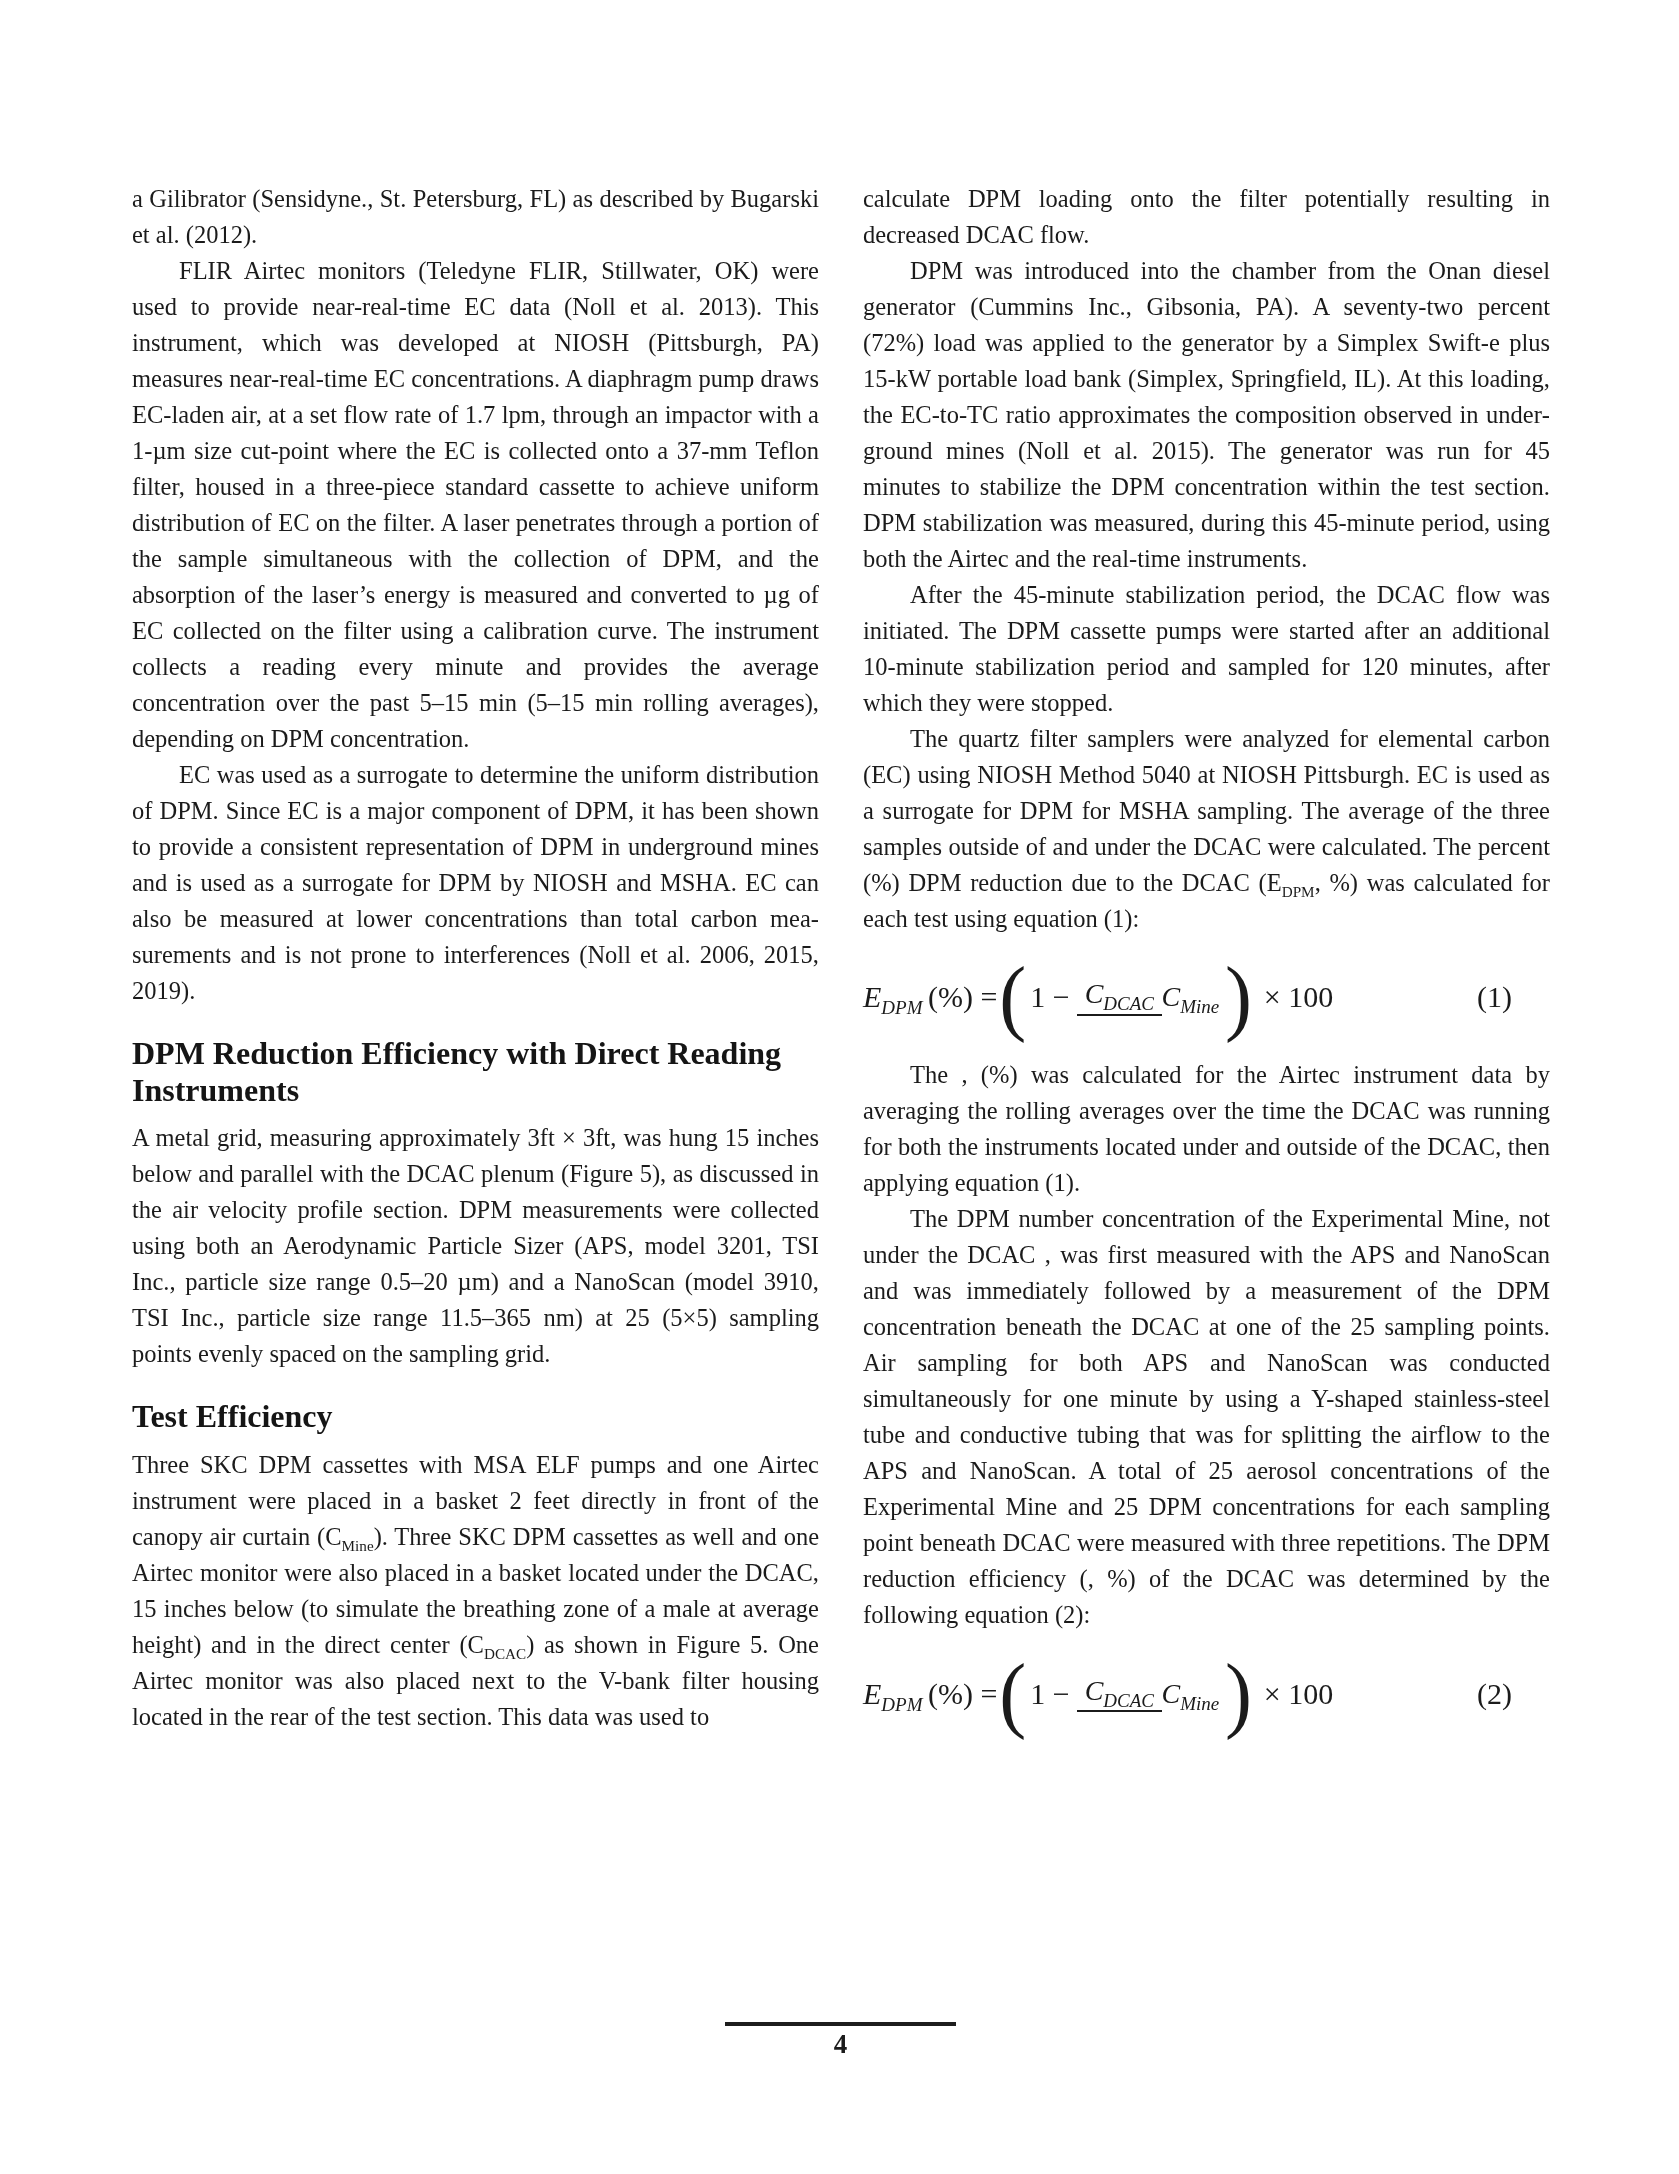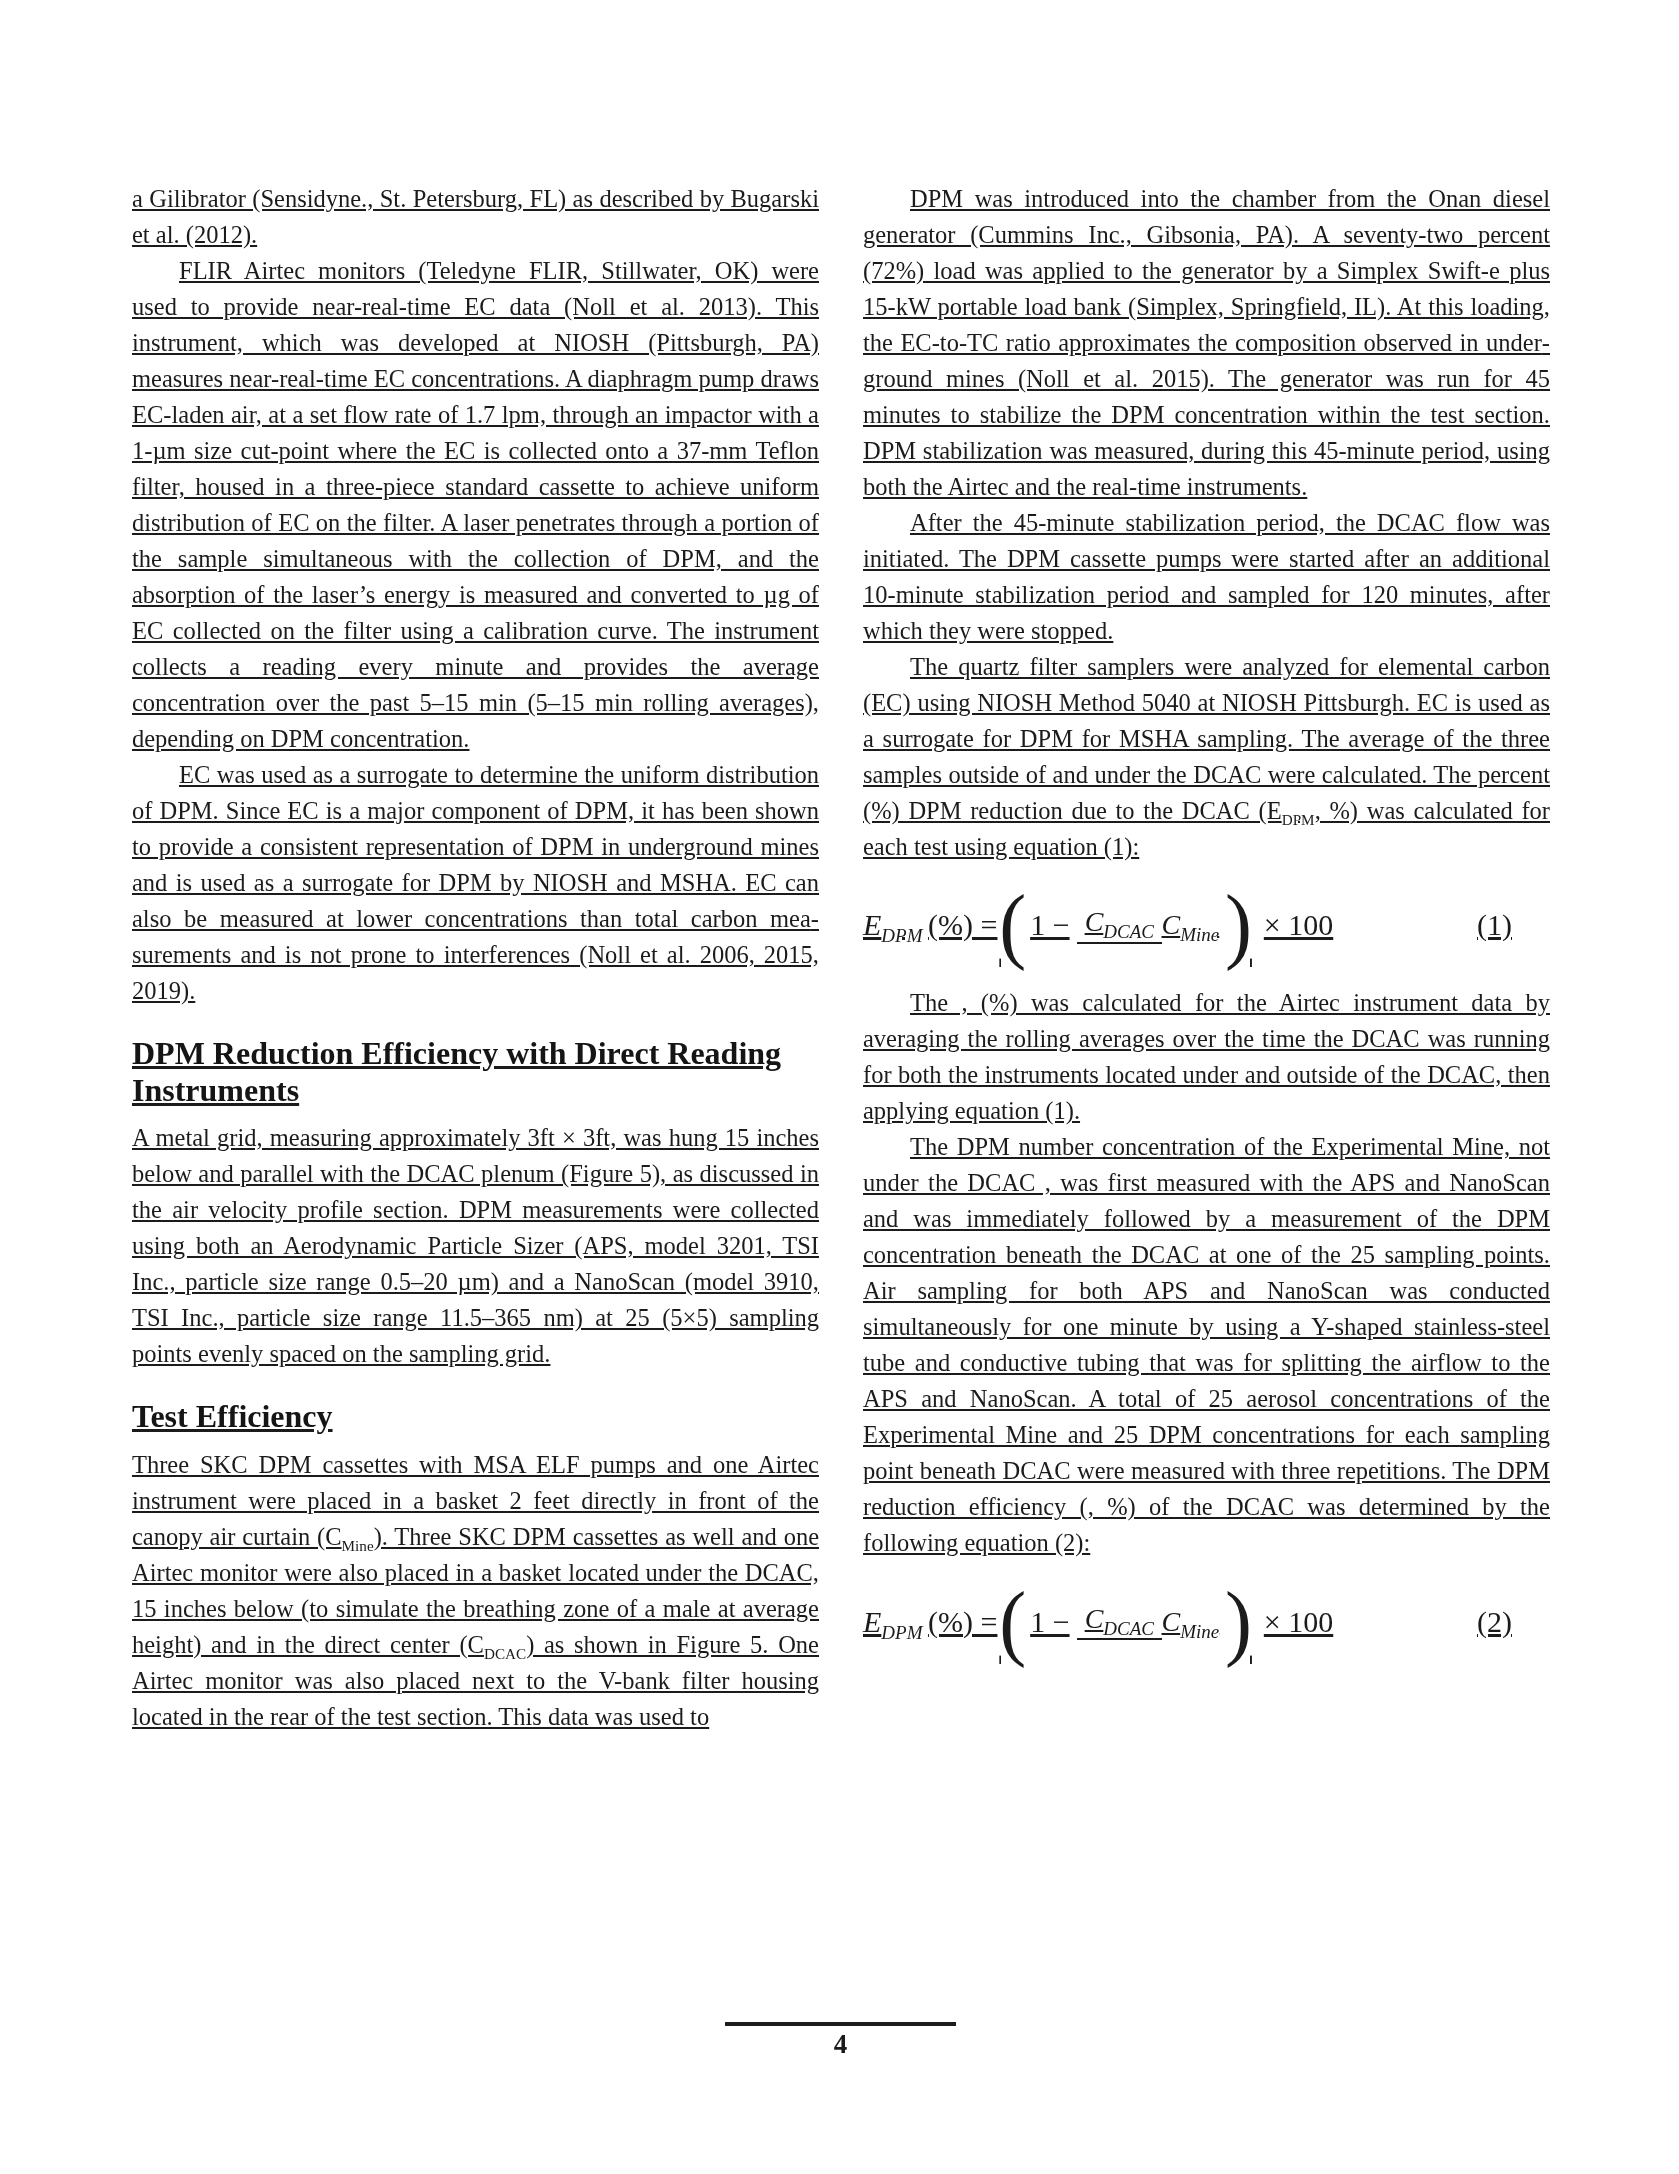--- a/index.html
+++ b/index.html
@@ -21,21 +21,20 @@
   .content {
     position: absolute;
     left: 132px;
     top: 181px;
     width: 1419px;
     display: flex;
     gap: 44px;
   }
   .column {
     width: 687px;
-    text-decoration: underline;
   }
   .column p {
     margin: 0;
     font-size: 24.5px;
     line-height: 36px;
     text-align: justify;
     color: #1b1b1b;
   }
   .column p.indent {
     text-indent: 47px;
@@ -132,20 +131,21 @@
       <p class="indent">FLIR Airtec monitors (Teledyne FLIR, Stillwater, OK) were used to provide near-real-time EC data (Noll et al. 2013). This instrument, which was developed at NIOSH (Pittsburgh, PA) measures near-real-time EC concentra­tions. A diaphragm pump draws EC-laden air, at a set flow rate of 1.7 lpm, through an impactor with a 1-µm size cut-point where the EC is collected onto a 37-mm Teflon filter, housed in a three-piece standard cassette to achieve uniform distribution of EC on the filter. A laser penetrates through a portion of the sample simultaneous with the col­lection of DPM, and the absorption of the laser’s energy is measured and converted to µg of EC collected on the filter using a calibration curve. The instrument collects a reading every minute and provides the average concentration over the past 5–15 min (5–15 min rolling averages), depending on DPM concentration.</p>
       <p class="indent">EC was used as a surrogate to determine the uniform distribution of DPM. Since EC is a major component of DPM, it has been shown to provide a consistent represen­tation of DPM in underground mines and is used as a sur­rogate for DPM by NIOSH and MSHA. EC can also be measured at lower concentrations than total carbon mea­surements and is not prone to interferences (Noll et al. 2006, 2015, 2019).</p>
       <h2 class="section-heading">DPM Reduction Efficiency with Direct Reading
 Instruments</h2>
       <p>A metal grid, measuring approximately 3ft × 3ft, was hung 15 inches below and parallel with the DCAC ple­num (Figure 5), as discussed in the air velocity profile sec­tion. DPM measurements were collected using both an Aerodynamic Particle Sizer (APS, model 3201, TSI Inc., particle size range 0.5–20 µm) and a NanoScan (model 3910, TSI Inc., particle size range 11.5–365 nm) at 25 (5×5) sampling points evenly spaced on the sampling grid.</p>
       <h2 class="section-heading">Test Efficiency</h2>
       <p>Three SKC DPM cassettes with MSA ELF pumps and one Airtec instrument were placed in a basket 2 feet directly in front of the canopy air curtain (C<sub>Mine</sub>). Three SKC DPM cassettes as well and one Airtec monitor were also placed in a basket located under the DCAC, 15 inches below (to sim­ulate the breathing zone of a male at average height) and in the direct center (C<sub>DCAC</sub>) as shown in Figure 5. One Airtec monitor was also placed next to the V-bank filter housing located in the rear of the test section. This data was used to</p>
     </div>
 
     <div class="column">
+      <p>calculate DPM loading onto the filter potentially resulting in decreased DCAC flow.</p>
       <p class="indent">DPM was introduced into the chamber from the Onan diesel generator (Cummins Inc., Gibsonia, PA). A seventy-two percent (72%) load was applied to the genera­tor by a Simplex Swift-e plus 15-kW portable load bank (Simplex, Springfield, IL). At this loading, the EC-to-TC ratio approximates the composition observed in under­ground mines (Noll et al. 2015). The generator was run for 45 minutes to stabilize the DPM concentration within the test section. DPM stabilization was measured, during this 45-minute period, using both the Airtec and the real-time instruments.</p>
       <p class="indent">After the 45-minute stabilization period, the DCAC flow was initiated. The DPM cassette pumps were started after an additional 10-minute stabilization period and sam­pled for 120 minutes, after which they were stopped.</p>
       <p class="indent">The quartz filter samplers were analyzed for elemen­tal carbon (EC) using NIOSH Method 5040 at NIOSH Pittsburgh. EC is used as a surrogate for DPM for MSHA sampling. The average of the three samples outside of and under the DCAC were calculated. The percent (%) DPM reduction due to the DCAC (E<sub>DPM</sub>, %) was calculated for each test using equation (1):</p>
 
       <div class="equation">
         <div class="eq-body">
           <span class="eq-lhs"><span class="eq-it">E</span><sub>DPM</sub></span>
           <span class="eq-rest">(%) =</span>
           <span class="bigparen">(</span>
           <span class="eq-oneminus">1 −</span>

